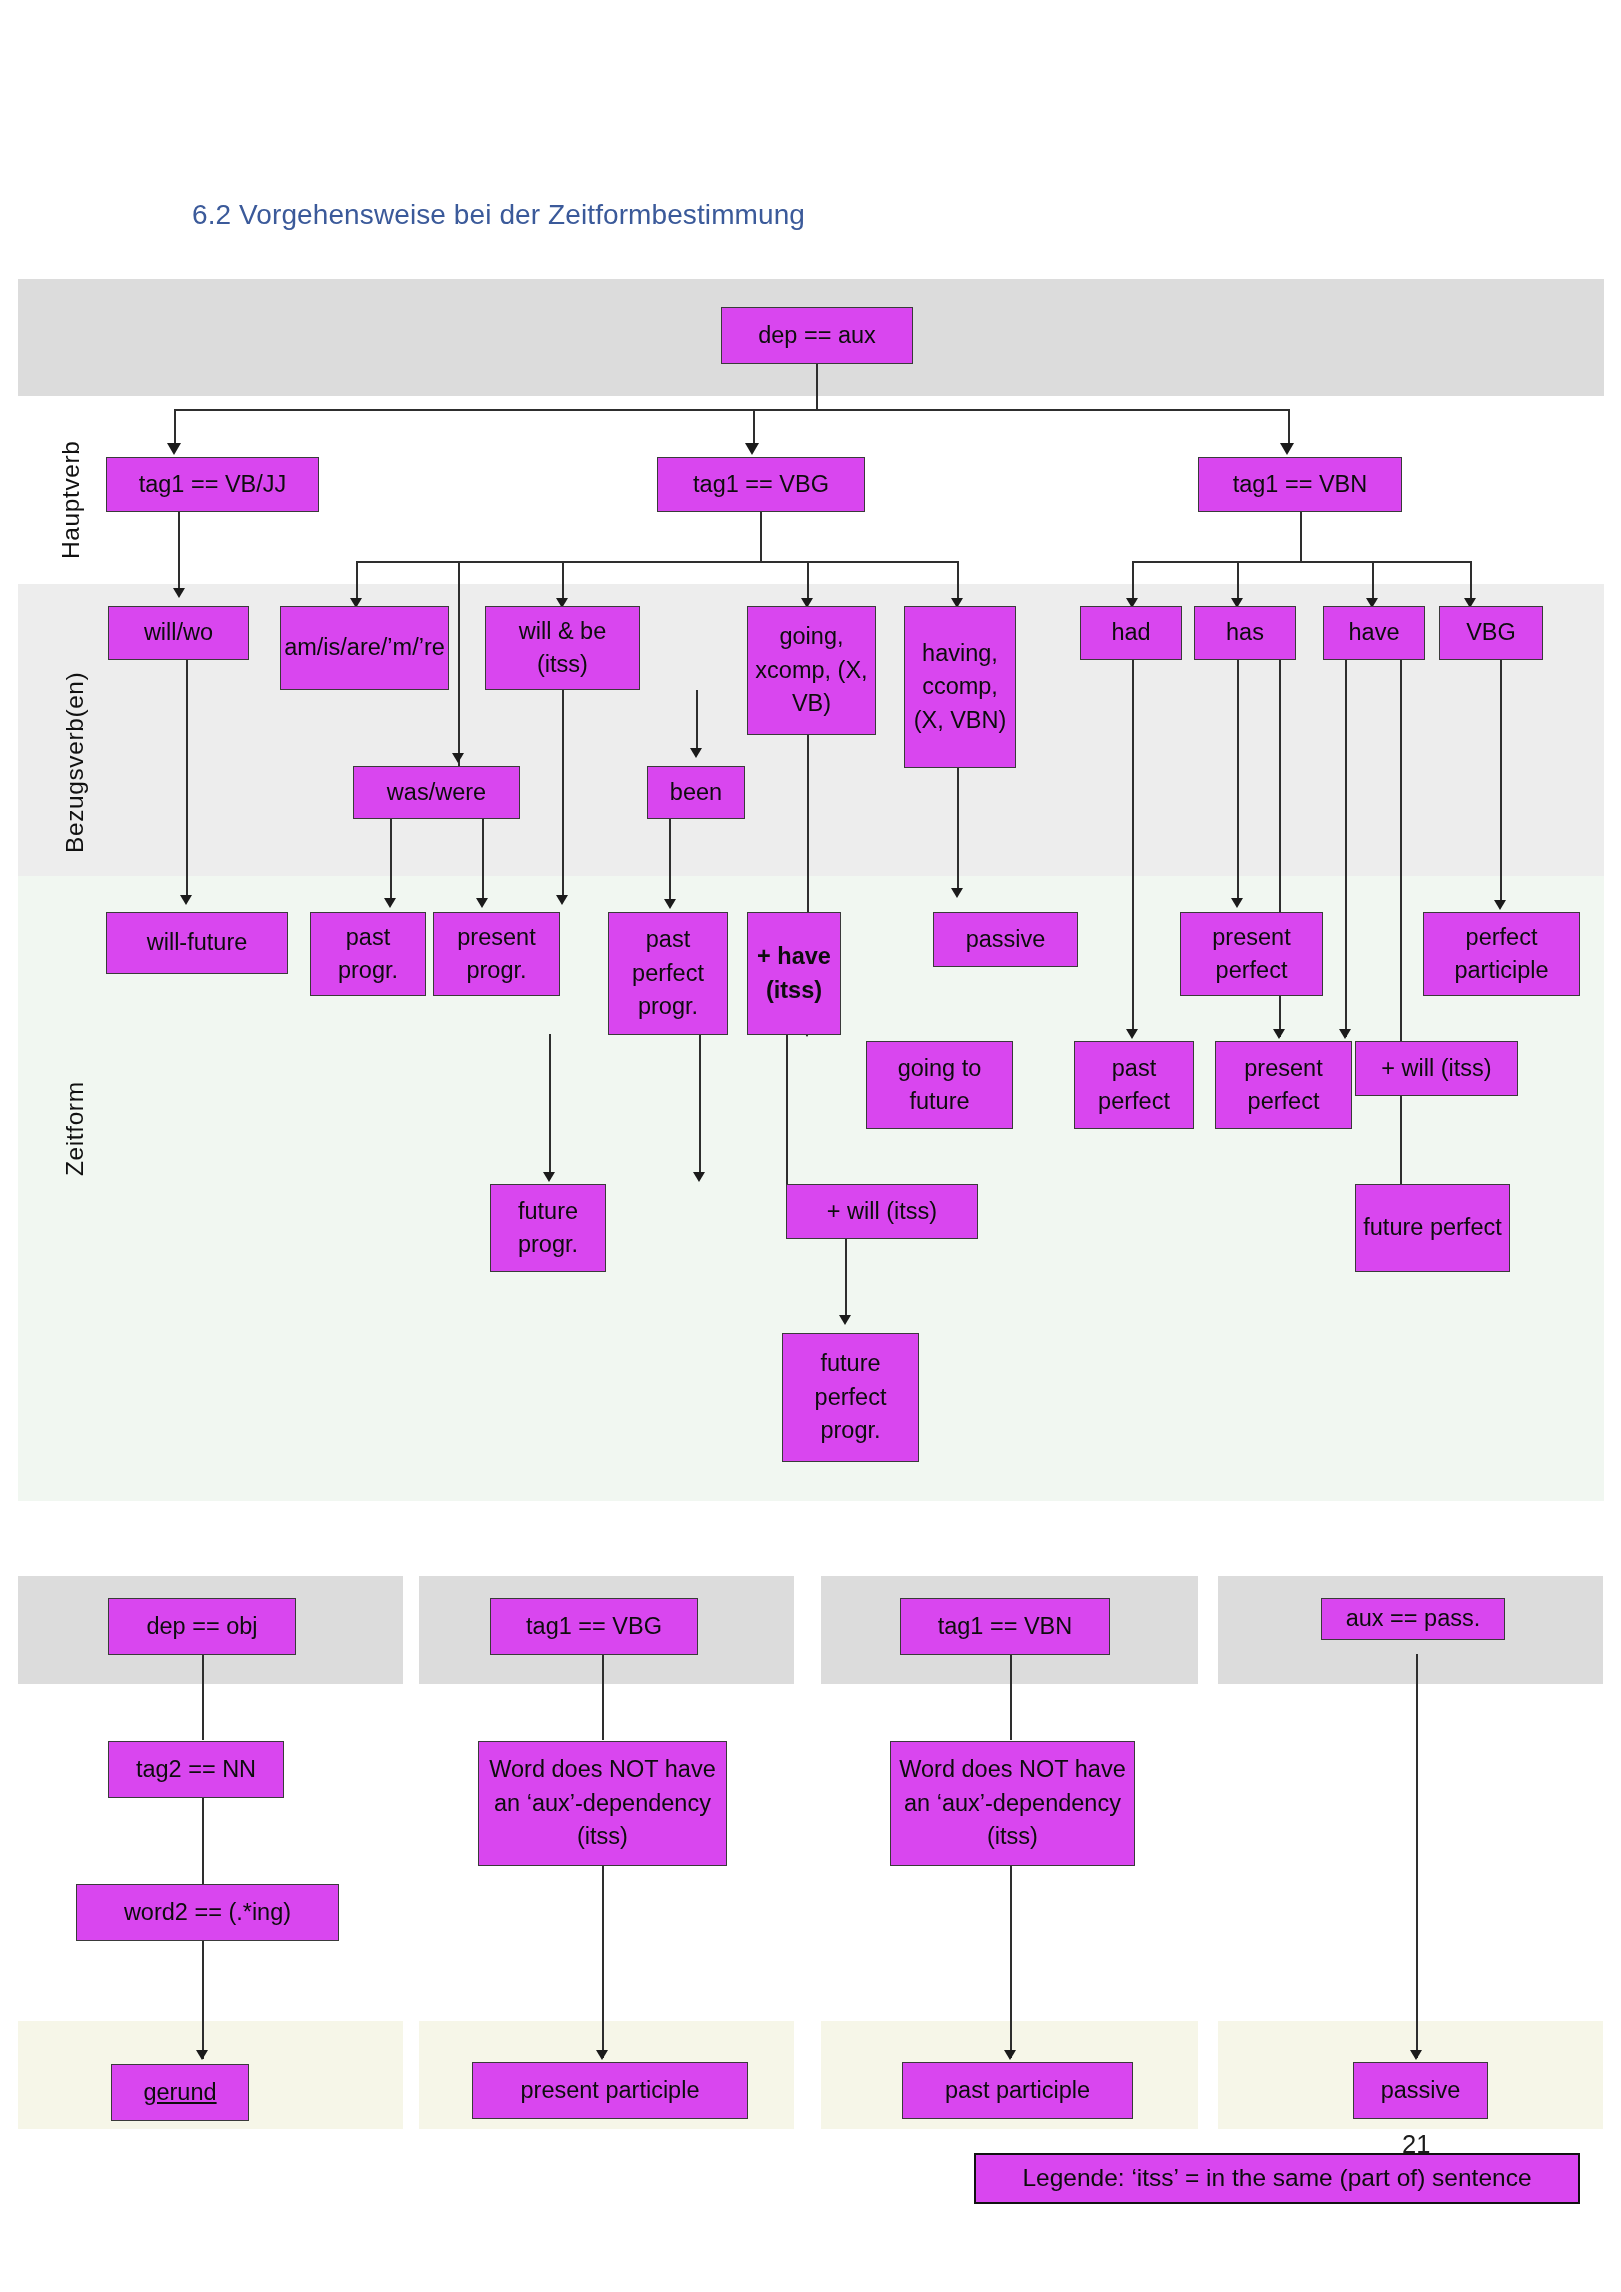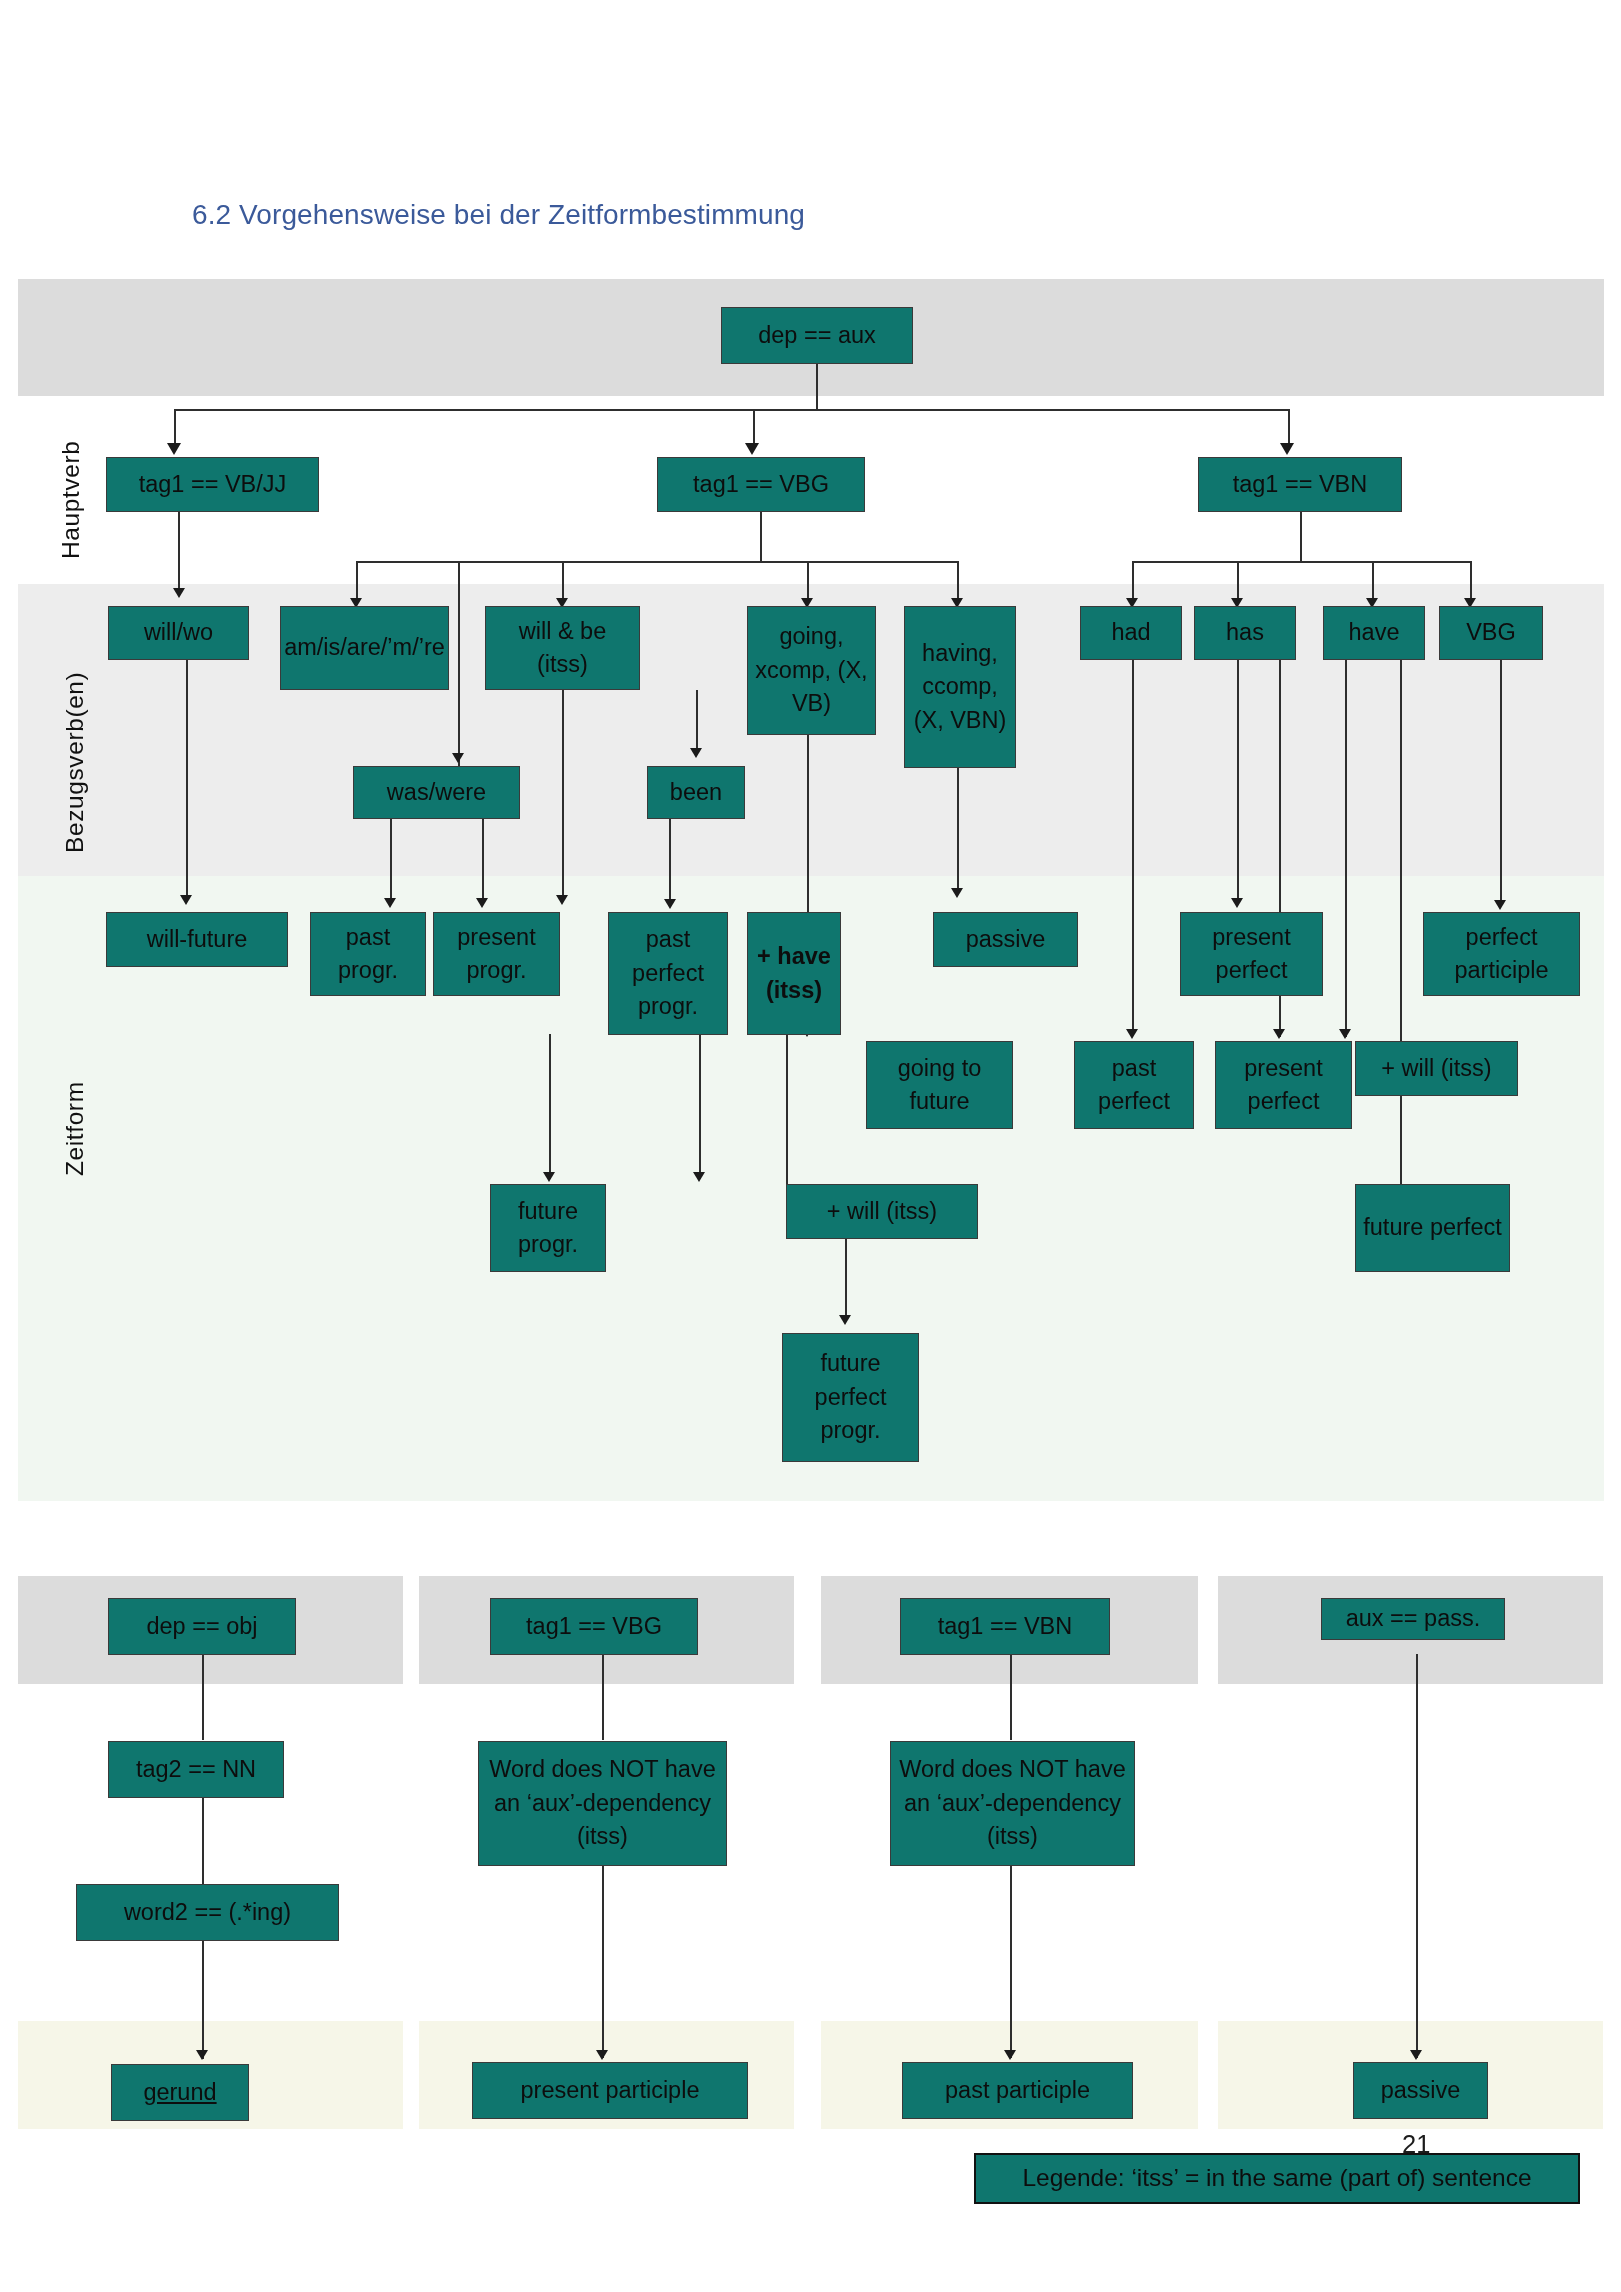--- a/index.html
+++ b/index.html
@@ -27,21 +27,21 @@
   
   .lane-label{
     position:absolute;font-size:24.5px;color:#111;white-space:nowrap;
     transform-origin:0 0;transform:rotate(-90deg);
     letter-spacing:0.6px;
   }
 
   
   .node{
     position:absolute;box-sizing:border-box;
-    background:#0f766e;border:1.6px solid #3a3a3a;
+    background:#d946ef;border:1.6px solid #3a3a3a;
     display:flex;align-items:center;justify-content:center;
     text-align:center;color:#0d0d0d;font-size:23.5px;line-height:1.42;
     padding:2px 5px;z-index:5;
   }
   .node.legend{font-size:24.5px;border-width:2.2px;border-color:#111;}
 
   
   .ln{position:absolute;background:#2e2e2e;z-index:2;}
   .ln.v{width:1.8px;}
   .ln.h{height:1.8px;}
@@ -162,21 +162,21 @@
   <div class="arrow sm" style="left:1273px;top:1029px;"></div>
 
   <div class="ln v" style="left:1345px;top:660px;height:377px;"></div>
   <div class="arrow sm" style="left:1339px;top:1029px;"></div>
   <div class="ln v" style="left:1400px;top:660px;height:529px;"></div>
   <div class="arrow sm" style="left:1394px;top:1184px;"></div>
 
   <div class="ln v" style="left:1500px;top:660px;height:245px;"></div>
   <div class="arrow sm" style="left:1494px;top:900px;"></div>
 
-  <div class="node" style="left:106px;top:912px;width:182px;height:55px;">will-future</div>
+  <div class="node" style="left:106px;top:912px;width:182px;height:62px;">will-future</div>
   <div class="node" style="left:310px;top:912px;width:116px;height:84px;">past progr.</div>
   <div class="node" style="left:433px;top:912px;width:127px;height:84px;">present progr.</div>
   <div class="node" style="left:608px;top:912px;width:120px;height:123px;">past perfect progr.</div>
   <div class="node" style="left:747px;top:912px;width:94px;height:123px;font-weight:bold;">+ have (itss)</div>
   <div class="node" style="left:933px;top:912px;width:145px;height:55px;">passive</div>
   <div class="node" style="left:1180px;top:912px;width:143px;height:84px;">present perfect</div>
   <div class="node" style="left:1423px;top:912px;width:157px;height:84px;">perfect participle</div>
 
   <div class="node" style="left:866px;top:1041px;width:147px;height:88px;">going to future</div>
   <div class="node" style="left:1074px;top:1041px;width:120px;height:88px;">past perfect</div>

